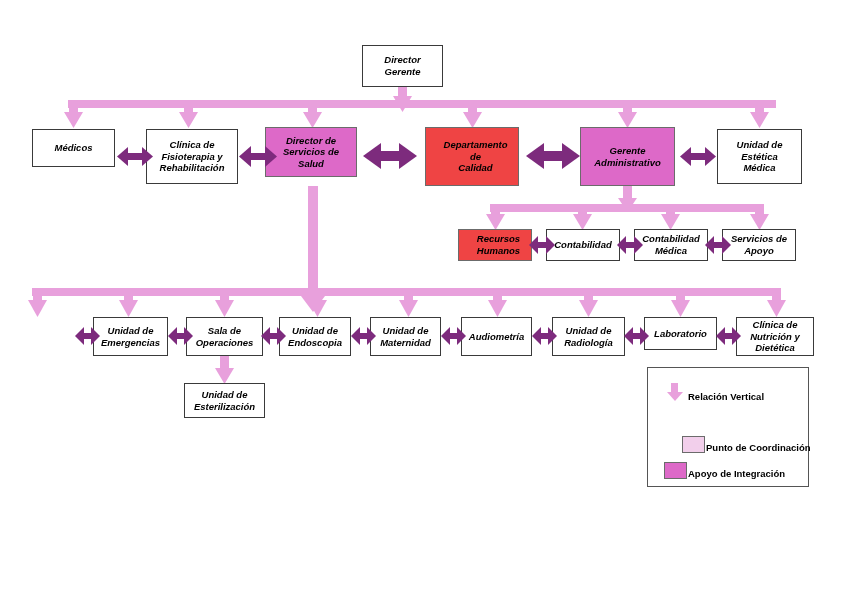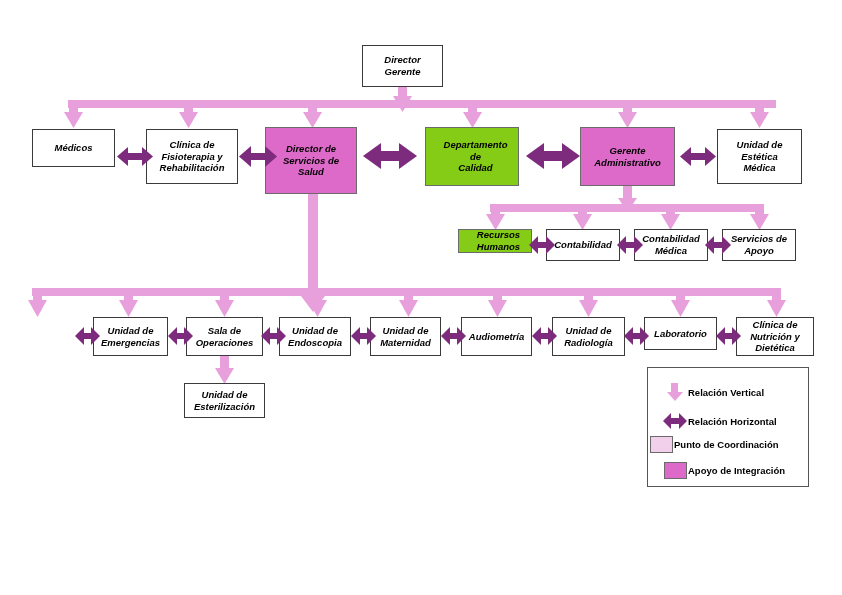--- a/index.html
+++ b/index.html
@@ -30,21 +30,21 @@
     justify-content: center;
     text-align: center;
     font-size: 9.5px;
     font-weight: bold;
     color: #000000;
     line-height: 1.22;
     padding: 2px 3px;
     z-index: 5;
   }
   .node.coord {
-    background: #84cc16;
+    background: #ef4444;
     border-color: #6b6b6b;
     padding-left: 10px;
   }
   .node.integration {
     background: #dd69c8;
     border-color: #6b6b6b;
   }
   .node .lbl {
     display: block;
     white-space: pre-line;
@@ -69,21 +69,21 @@
   #legend {
     position: absolute;
     box-sizing: border-box;
     border: 1px solid #555555;
     background: #ffffff;
     z-index: 8;
   }
   .legend-row {
     position: absolute;
     display: flex;
-    align-items: center;
+    align-items: flex-end;
     font-size: 9.5px;
     font-weight: bold;
     color: #000;
   }
   .legend-text {
     margin-left: 0px;
     white-space: nowrap;
   }
   .swatch {
     width: 23px;
@@ -258,41 +258,41 @@
   </div>
 
   <div class="node" style="left:32px; top:129px; width:83px; height:38px;">
     <span class="lbl">Médicos</span>
   </div>
   <div class="node" style="left:146px; top:129px; width:92px; height:55px;">
     <span class="lbl">Clínica de
 Fisioterapia y
 Rehabilitación</span>
   </div>
-  <div class="node integration" style="left:265px; top:127px; width:92px; height:67px;">
+  <div class="node integration" style="left:265px; top:127px; width:92px; height:50px;">
     <span class="lbl">Director de
 Servicios de
 Salud</span>
   </div>
   <div class="node coord" style="left:425px; top:127px; width:94px; height:59px;">
     <span class="lbl">Departamento
 de
 Calidad</span>
   </div>
   <div class="node integration" style="left:580px; top:127px; width:95px; height:59px;">
     <span class="lbl">Gerente
 Administrativo</span>
   </div>
   <div class="node" style="left:717px; top:129px; width:85px; height:55px;">
     <span class="lbl">Unidad de
 Estética
 Médica</span>
   </div>
 
-  <div class="node coord" style="left:458px; top:229px; width:74px; height:24px;">
+  <div class="node coord" style="left:458px; top:229px; width:74px; height:32px;">
     <span class="lbl">Recursos
 Humanos</span>
   </div>
   <div class="node" style="left:546px; top:229px; width:74px; height:32px;">
     <span class="lbl">Contabilidad</span>
   </div>
   <div class="node" style="left:634px; top:229px; width:74px; height:32px;">
     <span class="lbl">Contabilidad
 Médica</span>
   </div>
@@ -341,30 +341,22 @@
   <div id="legend" style="left:647px; top:367px; width:162px; height:120px;">
 
     <div class="legend-row" style="left:14px; top:14px;">
       <svg width="26" height="20" viewBox="0 0 26 20">
         <rect x="9" y="1" width="7" height="10" fill="#e8a0dc"></rect>
         <polygon points="5,10 21,10 13,19" fill="#e8a0dc"></polygon>
       </svg>
       <span class="legend-text">Relación Vertical</span>
     </div>
 
-    <div class="legend-row" style="left:14px; top:43px;">
-      <svg width="26" height="20" viewBox="0 0 26 20">
-        <rect x="7" y="7" width="12" height="6" fill="#7d2b7d"></rect>
-        <polygon points="9,2 9,18 1,10" fill="#7d2b7d"></polygon>
-        <polygon points="17,2 17,18 25,10" fill="#7d2b7d"></polygon>
-      </svg>
-      <span class="legend-text">Relación Horizontal</span>
-    </div>
-
-    <div class="legend-row" style="left:0; top:68px;">
+
+    <div class="legend-row" style="left:32px; top:68px;">
       <span style="width:26px; display:flex; justify-content:center;">
         <span class="swatch coord"></span>
       </span>
       <span class="legend-text">Punto de Coordinación</span>
     </div>
 
     <div class="legend-row" style="left:14px; top:94px;">
       <span style="width:26px; display:flex; justify-content:center;">
         <span class="swatch integ"></span>
       </span>

